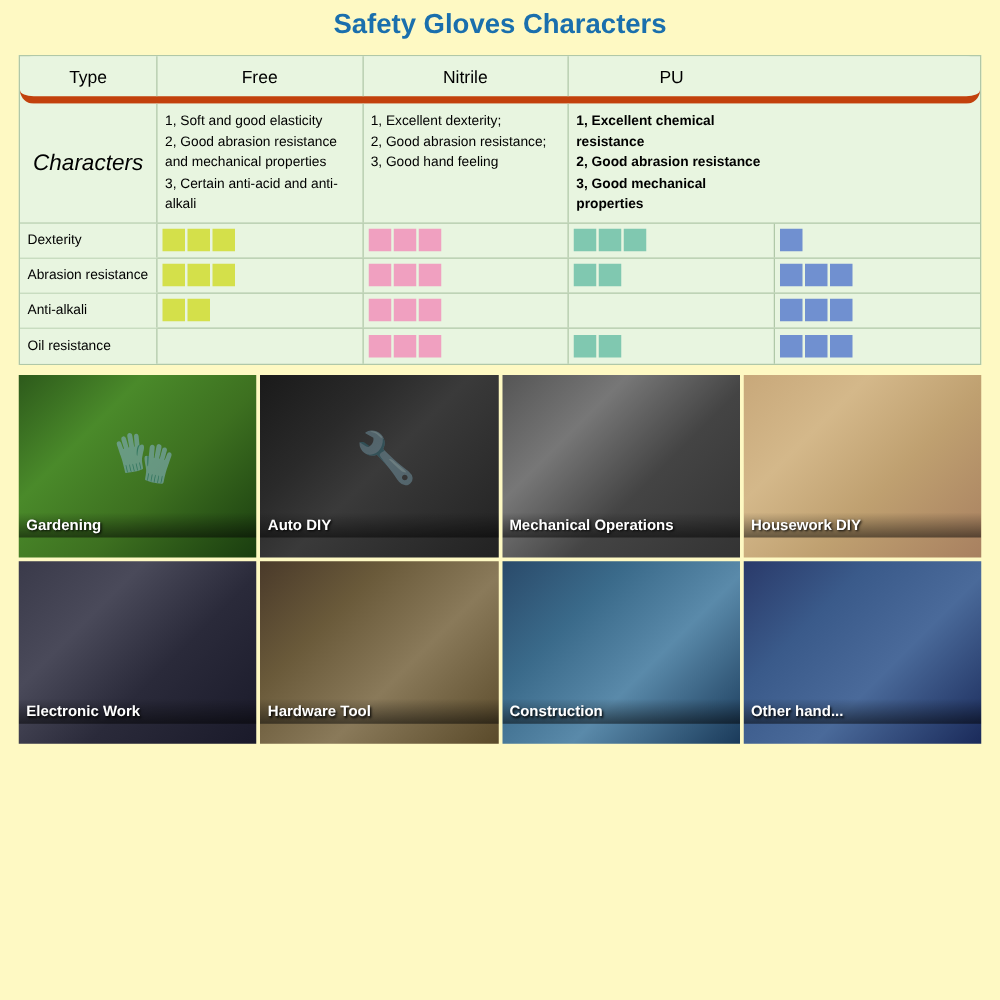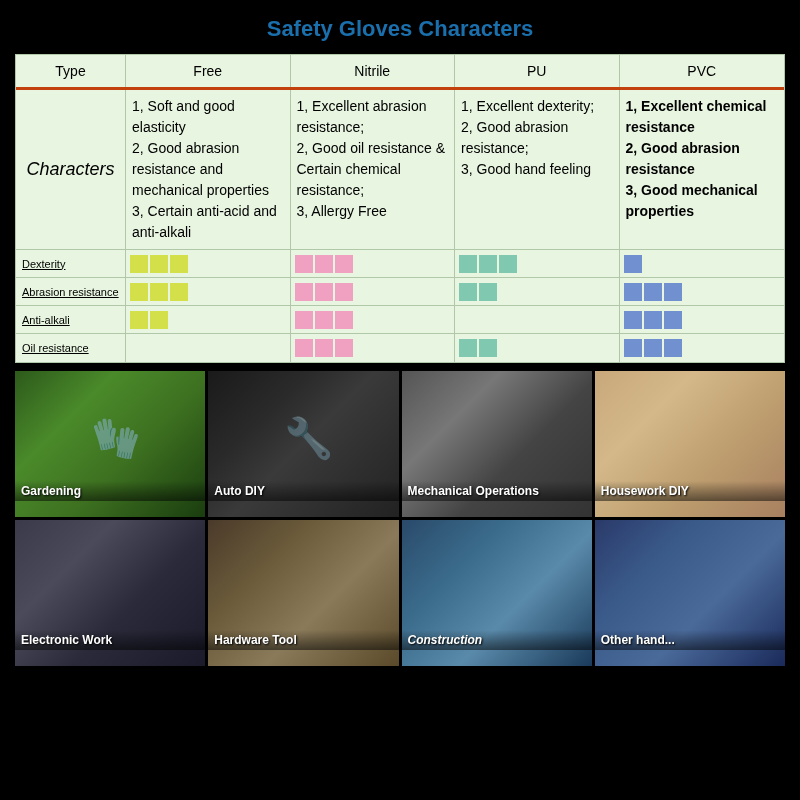--- a/index.html
+++ b/index.html
@@ -7,80 +7,80 @@
       width: 800px;
       height: 800px;
       background: #fff;
       font-family: Arial, sans-serif;
       font-size: 12px;
       overflow: hidden;
     }
     .page-wrapper {
       width: 800px;
       height: 800px;
-      background: #000000;
-      padding: 16px 15px;
+      background: #fef9c3;
+      padding: 6px 15px;
     }
     .title {
       text-align: center;
       color: #1a6fad;
       font-size: 22px;
       font-weight: bold;
       margin-bottom: 12px;
     }
     
     .table-section {
       border: 1px solid #b0c8a8;
       background: #e8f5e0;
       margin-bottom: 8px;
     }
     .table-header-row {
       display: grid;
       grid-template-columns: 110px 1fr 1fr 1fr 1fr;
       background: #e8f5e0;
-      border-bottom: 3px solid #c2410c;
+      border-bottom: 6px solid #c2410c;
+      border-radius: 11px;
     }
     .table-header-cell {
       padding: 8px 6px;
       text-align: center;
       font-weight: normal;
       font-size: 14px;
       border-right: 1px solid #b0c8a8;
     }
     .table-header-cell:last-child { border-right: none; }
     .table-body-row {
       display: grid;
       grid-template-columns: 110px 1fr 1fr 1fr 1fr;
       border-bottom: 1px solid #b0c8a8;
     }
     .table-body-cell {
       padding: 6px 6px;
       border-right: 1px solid #b0c8a8;
       vertical-align: top;
-      font-size: 14px;
+      font-size: 11px;
       line-height: 1.5;
     }
     .table-body-cell:last-child { border-right: none; }
     .table-label-cell {
       display: flex;
       align-items: center;
       justify-content: center;
       font-size: 18px;
       text-align: right;
       padding: 8px 4px;
       border-right: 1px solid #b0c8a8;
       font-style: italic;
     }
     
     .rating-row {
       display: grid;
       grid-template-columns: 110px 1fr 1fr 1fr 1fr;
       border-bottom: 1px solid #b0c8a8;
       height: 28px;
-      text-decoration: underline;
     }
     .rating-row:last-child { border-bottom: none; }
     .rating-label-cell {
       display: flex;
       align-items: center;
       padding: 0 6px;
       font-size: 11px;
       border-right: 1px solid #b0c8a8;
       background: #e8f5e0;
     }
@@ -126,21 +126,21 @@
       background: linear-gradient(transparent, rgba(0,0,0,0.5));
       width: 100%;
     }
     
     .img-gardening { background: linear-gradient(135deg, #2d5a1b 0%, #4a8a2a 30%, #3d7020 60%, #1a3d0f 100%); }
     .img-auto { background: linear-gradient(135deg, #1a1a1a 0%, #2a2a2a 30%, #3a3a3a 50%, #222 100%); text-decoration: underline; }
     .img-mechanical { background: linear-gradient(135deg, #555 0%, #777 30%, #444 60%, #333 100%); }
     .img-housework { background: linear-gradient(135deg, #c8a87a 0%, #d4b88a 30%, #bfa070 60%, #a88060 100%); }
     .img-electronic { background: linear-gradient(135deg, #3a3a4a 0%, #4a4a5a 30%, #2a2a3a 60%, #1a1a2a 100%); }
     .img-hardware { background: linear-gradient(135deg, #4a3a2a 0%, #6a5a3a 30%, #8a7a5a 60%, #5a4a2a 100%); }
-    .img-construction { background: linear-gradient(135deg, #2a4a6a 0%, #3a6a8a 30%, #5a8aaa 60%, #1a3a5a 100%); font-style: italic; }
+    .img-construction { background: linear-gradient(135deg, #2a4a6a 0%, #3a6a8a 30%, #5a8aaa 60%, #1a3a5a 100%); }
     .img-other { background: linear-gradient(135deg, #2a3a6a 0%, #3a5a8a 30%, #4a6a9a 60%, #1a2a5a 100%); }
     
     .img-gardening::after {
       content: '🧤';
       position: absolute;
       font-size: 40px;
       top: 30%;
       left: 40%;
       opacity: 0.6;
     }
@@ -159,36 +159,30 @@
 <div class="page-wrapper">
   <h1 class="title">Safety Gloves Characters</h1>
 
   <div class="table-section">
 
     <div class="table-header-row">
       <div class="table-header-cell">Type</div>
       <div class="table-header-cell">Free</div>
       <div class="table-header-cell">Nitrile</div>
       <div class="table-header-cell">PU</div>
-      <div class="table-header-cell">PVC</div>
     </div>
 
     <div class="table-body-row">
       <div class="table-label-cell">Characters</div>
       <div class="table-body-cell">
         <span style="white-space: pre-line;">1, Soft and good elasticity
 2, Good abrasion resistance and mechanical properties
 3, Certain anti-acid and anti-alkali</span>
       </div>
       <div class="table-body-cell">
-        <span style="white-space: pre-line;">1, Excellent abrasion resistance;
-2, Good oil resistance &amp; Certain chemical resistance;
-3, Allergy Free</span>
-      </div>
-      <div class="table-body-cell">
         <span style="white-space: pre-line;">1, Excellent dexterity;
 2, Good abrasion resistance;
 3, Good hand feeling</span>
       </div>
       <div class="table-body-cell">
         <span style="white-space: pre-line; font-weight: bold;">1, Excellent chemical resistance
 2, Good abrasion resistance
 3, Good mechanical properties</span>
       </div>
     </div>

